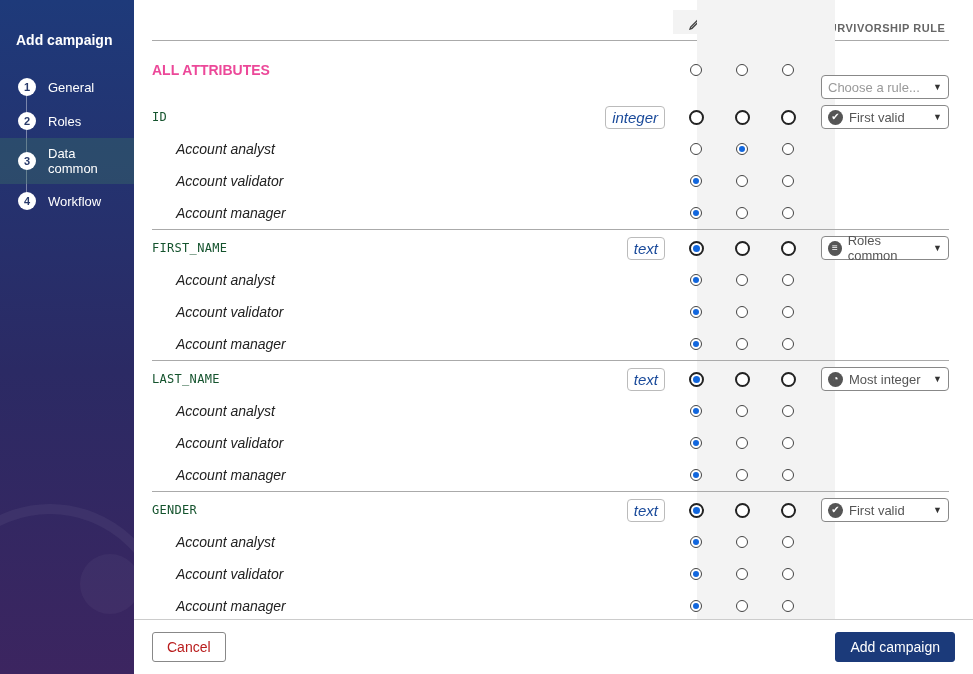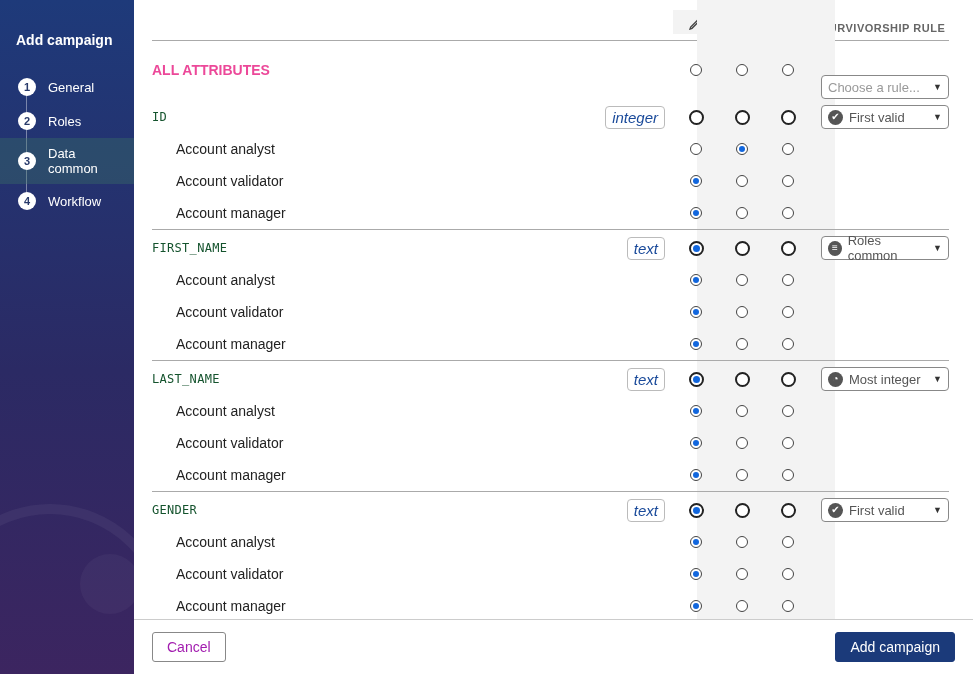--- a/index.html
+++ b/index.html
@@ -131,21 +131,21 @@
     margin-left: auto;
     margin-right: 8px;
     border: 1px solid #bbb;
     border-radius: 4px;
     padding: 2px 6px;
     font-size: 15px;
     font-style: italic;
     color: #1a4a9a;
     background: #fff;
   }
-  .role-name { padding-left: 24px; font-size: 14px; color: #222; }
+  .role-name { padding-left: 24px; font-size: 14px; color: #222; font-style: italic; }
 
   .all-attr { font-weight: 700; color: #ec4899; font-size: 14px; padding: 6px 0;}
   .row.all .label-area { min-height: 36px; }
 
   
   .radio {
     width: 15px; height: 15px; border: 2px solid #222; border-radius: 50%;
     background: #fff; padding: 0;
     display: inline-flex; align-items: center; justify-content: center;
     cursor: pointer;
@@ -189,21 +189,21 @@
     display: flex; justify-content: space-between; align-items: center;
     background: #fff;
   }
   .btn {
     padding: 6px 14px;
     border-radius: 3px;
     font-size: 14px;
     cursor: pointer;
   }
   .btn.secondary {
-    background: #fff; border: 1px solid #888; color: #a21caf;
+    background: #fff; border: 1px solid #888; color: #b91c1c;
   }
   .btn.primary {
     background: #1b3a7a; border: 1px solid #1b3a7a; color: #fff;
   }
 
   
   .hdr-icon { width: 16px; height: 16px; display: inline-block; vertical-align: middle; }
 </style>
 </head>
 <body>

